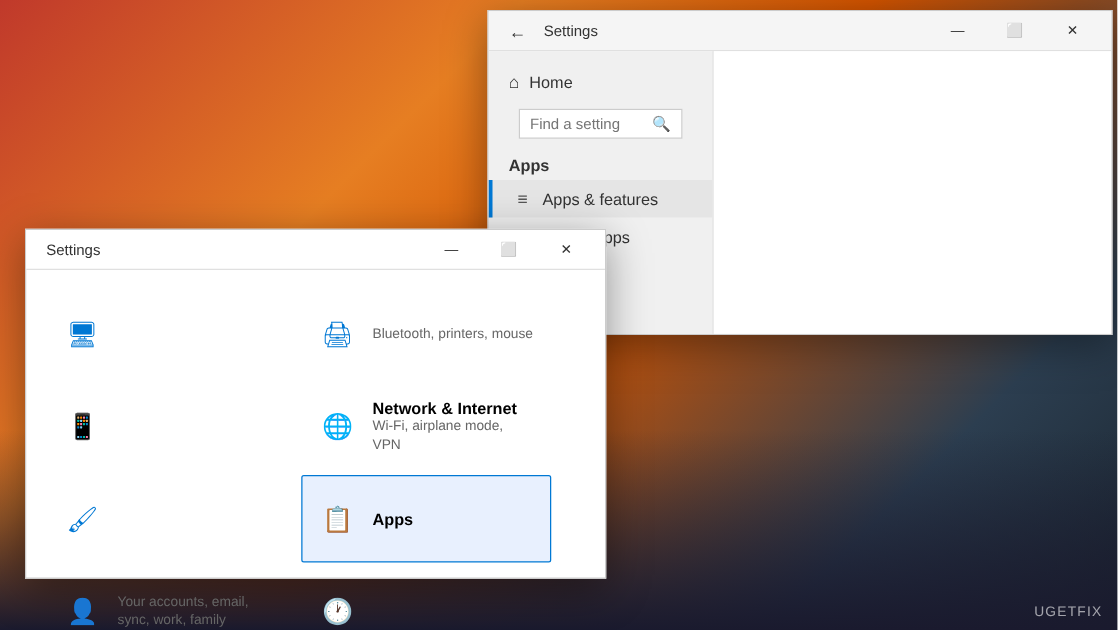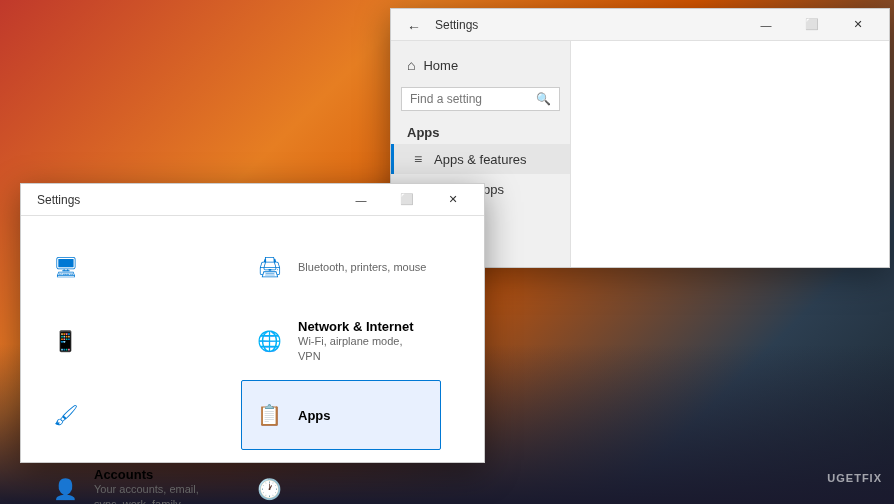--- a/index.html
+++ b/index.html
@@ -24,25 +24,25 @@
       bottom: 0;
       left: 0;
       right: 0;
       height: 160px;
       background: linear-gradient(to top, #1a1a2e 0%, transparent 100%);
     }
 
     
     .watermark {
       position: absolute;
-      bottom: 20px;
+      bottom: 8px;
       right: 12px;
       color: rgba(255,255,255,0.6);
       font-size: 11px;
-      font-weight: bold;
+      font-weight: normal;
       letter-spacing: 1px;
       z-index: 1;
     }
 
     
     .window {
       position: absolute;
       background: #fff;
       box-shadow: 0 8px 32px rgba(0,0,0,0.4);
       border: 1px solid #ccc;
@@ -114,21 +114,21 @@
       font-size: 13px;
       color: #333;
       gap: 8px;
     }
 
     .nav-home-icon {
       font-size: 14px;
     }
 
     .search-box {
-      margin: 6px 10px;
+      margin: 6px 24px;
       display: flex;
       align-items: center;
       border: 1px solid #ccc;
       background: #fff;
       padding: 4px 8px;
     }
 
     .search-box input {
       border: none;
       outline: none;
@@ -433,21 +433,20 @@
   </div>
       <div class="settings-tile highlighted">
     <div class="tile-icon">📋</div>
     <div class="tile-text">
       <div class="tile-title">Apps</div>
     </div>
   </div>
       <div class="settings-tile">
     <div class="tile-icon">👤</div>
     <div class="tile-text">
-      <div class="tile-title">Accounts</div>
       <div class="tile-desc">Your accounts, email, sync, work, family</div>
     </div>
   </div>
       <div class="settings-tile">
     <div class="tile-icon">🕐</div>
   </div>
     </div>
 </div>
 
 <div class="apps-features-window">

